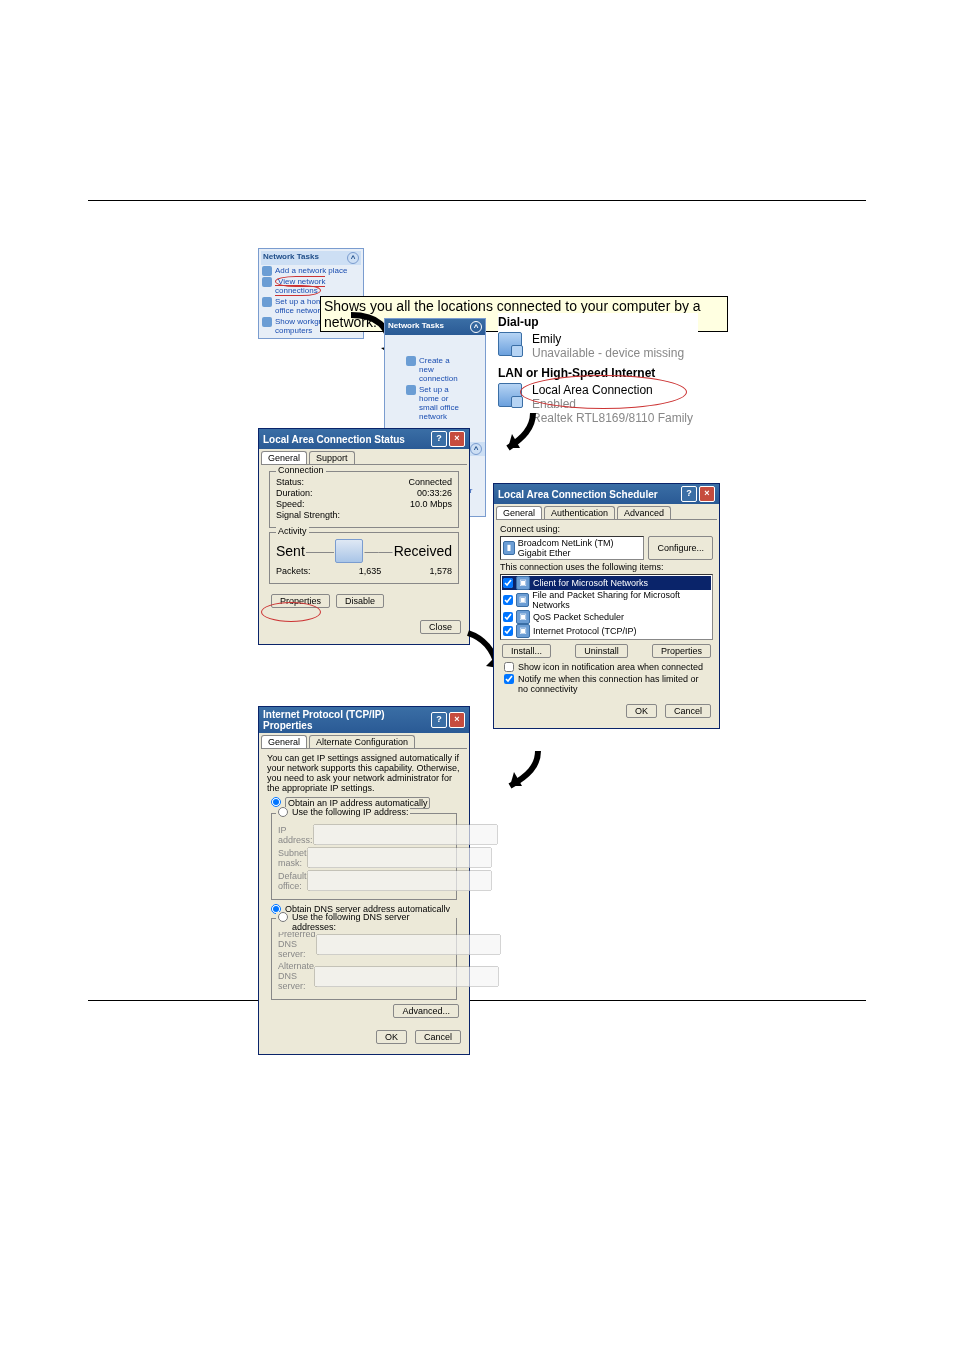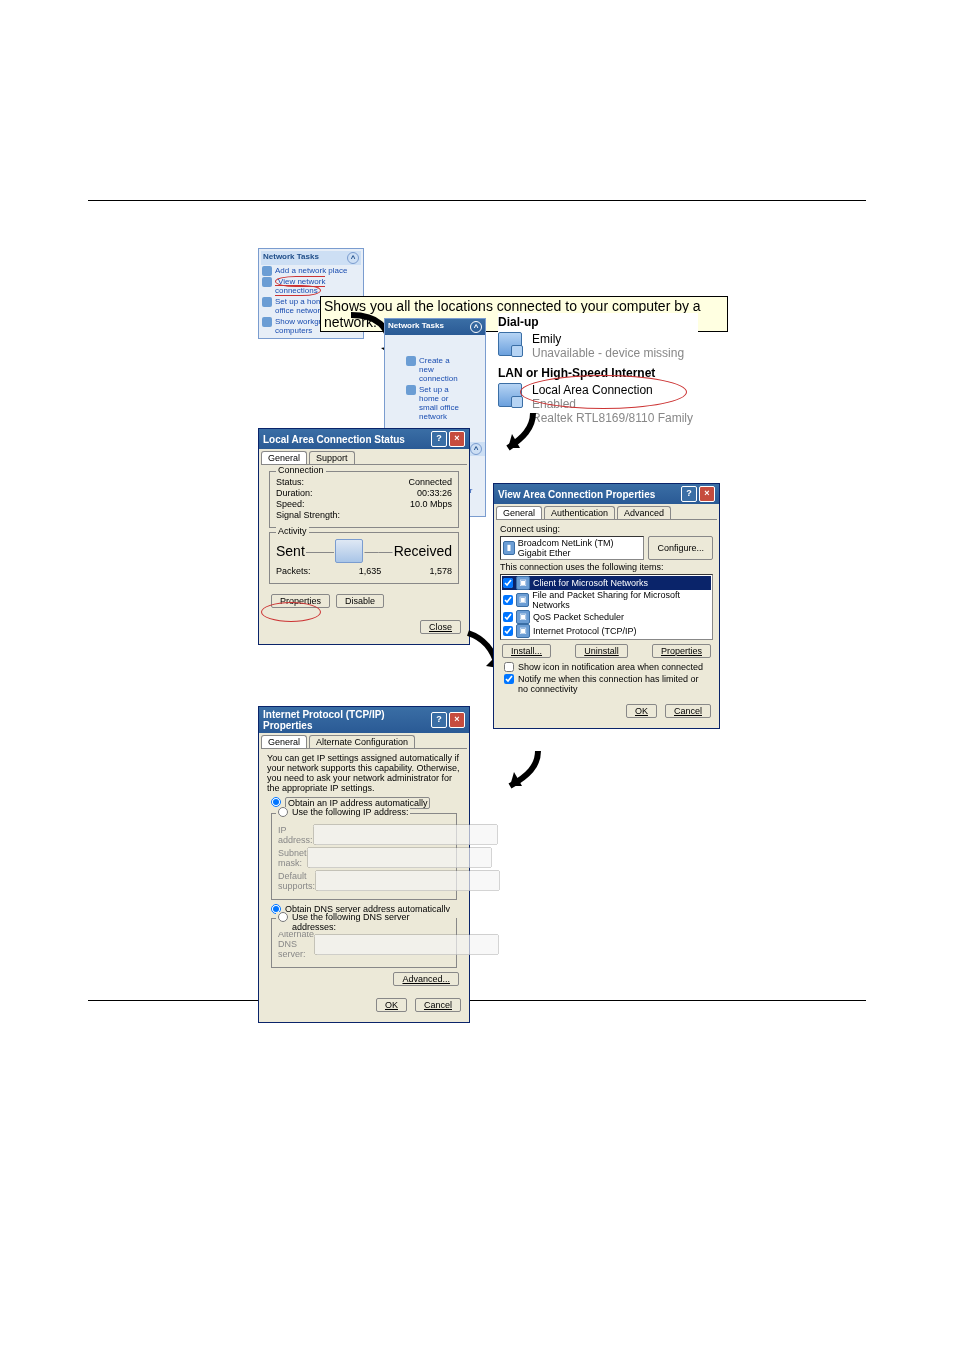--- a/index.html
+++ b/index.html
@@ -60,21 +60,21 @@
   
   .arrow{position:absolute;}
   .arrow svg{overflow:visible;}
 
   
   .listbox{background:#fff;border:1px inset #888; margin:2px 0; padding:1px; font-size:9px;}
   .listbox .li{display:flex; align-items:center; gap:3px; padding:0 1px;}
   .listbox .li input{margin:0;width:10px;height:10px;}
   .listbox .li.sel{background:#0a246a;color:#fff;}
   .ico-sm{width:12px;height:12px;background:#6b9dd4;border:1px solid #3a6ea5;border-radius:2px;font-size:8px;line-height:12px;text-align:center;color:#fff;}
-  .btn-row{display:flex;gap:8px;justify-content:space-between;margin:4px 2px;text-decoration:underline;}
+  .btn-row{display:flex;gap:8px;justify-content:space-between;margin:4px 2px;}
   .btn-row.right{justify-content:flex-end;}
   .desc{border:1px solid #888;margin:2px;padding:4px 6px 6px 6px;position:relative;}
   .desc .legend{position:absolute;top:-7px;left:6px;background:#ece9d8;padding:0 2px;font-size:9px;color:#000;}
   label.ck{display:flex;gap:4px;align-items:flex-start;font-size:9px;margin:2px 4px;}
   label.ck input{margin:0;width:10px;height:10px;}
 
   
   .stat-body{padding:2px 6px;}
   .stat-act{display:flex;justify-content:space-between;align-items:center;font-size:14px;padding:2px 0;}
   .stat-ico{width:26px;height:22px;background:linear-gradient(#dfe8f4,#a9c5e7);border:1px solid #7a9ccf;border-radius:2px;}
@@ -216,21 +216,21 @@
 
   <div class="arrow" style="left:200px;top:380px;">
     <svg width="50" height="50">
         <path d="M10 5 C 25 10, 35 20, 40 40" stroke="#000" stroke-width="6" fill="none"></path>
         <polygon points="40,40 28,38 40,26" fill="#000"></polygon>
       </svg>
   </div>
 
   <div class="xp-panel" style="left:235px;top:235px;width:225px;">
     <div class="xp-title">
-      <span>View Area Connection Properties</span>
+      <span>Local Area Connection Scheduler</span>
       <span class="tb">
           <span class="help">?</span>
           <span class="close">×</span>
         </span>
     </div>
     <div class="tab-row">
       <div class="tab active"><span>General</span></div>
       <div class="tab"><span>Authentication</span></div>
       <div class="tab"><span>Advanced</span></div>
     </div>
@@ -320,36 +320,40 @@
           </span>
         <div class="pair">
             <span class="disabled">IP address:</span>
             <input class="ip disabled" disabled="" style="">
           </div>
         <div class="pair">
             <span class="disabled">Subnet mask:</span>
             <input class="ip disabled" disabled="" style="">
           </div>
         <div class="pair">
-            <span class="disabled">Default supports:</span>
+            <span class="disabled">Default office:</span>
             <input class="ip disabled" disabled="" style="">
           </div>
       </div>
       <label class="ck">
           <input type="radio" name="dns" checked="" style="">
           <span>Obtain DNS server address automatically</span>
         </label>
       <div class="group" style="padding-top:8px;">
         <span class="legend" style="left:4px;">
             <label class="ck" style="margin:0;">
               <input type="radio" name="dns" style="">
               <span>Use the following DNS server addresses:</span>
             </label>
           </span>
         <div class="pair">
+            <span class="disabled">Preferred DNS server:</span>
+            <input class="ip disabled" disabled="" style="">
+          </div>
+        <div class="pair">
             <span class="disabled">Alternate DNS server:</span>
             <input class="ip disabled" disabled="" style="">
           </div>
       </div>
       <div class="btn-row right">
           <button class="xp-btn"><span>Advanced...</span></button>
         </div>
     </div>
     <div class="btn-row right" style="padding:0 6px 6px 0;">
       <button class="xp-btn"><span>OK</span></button>

